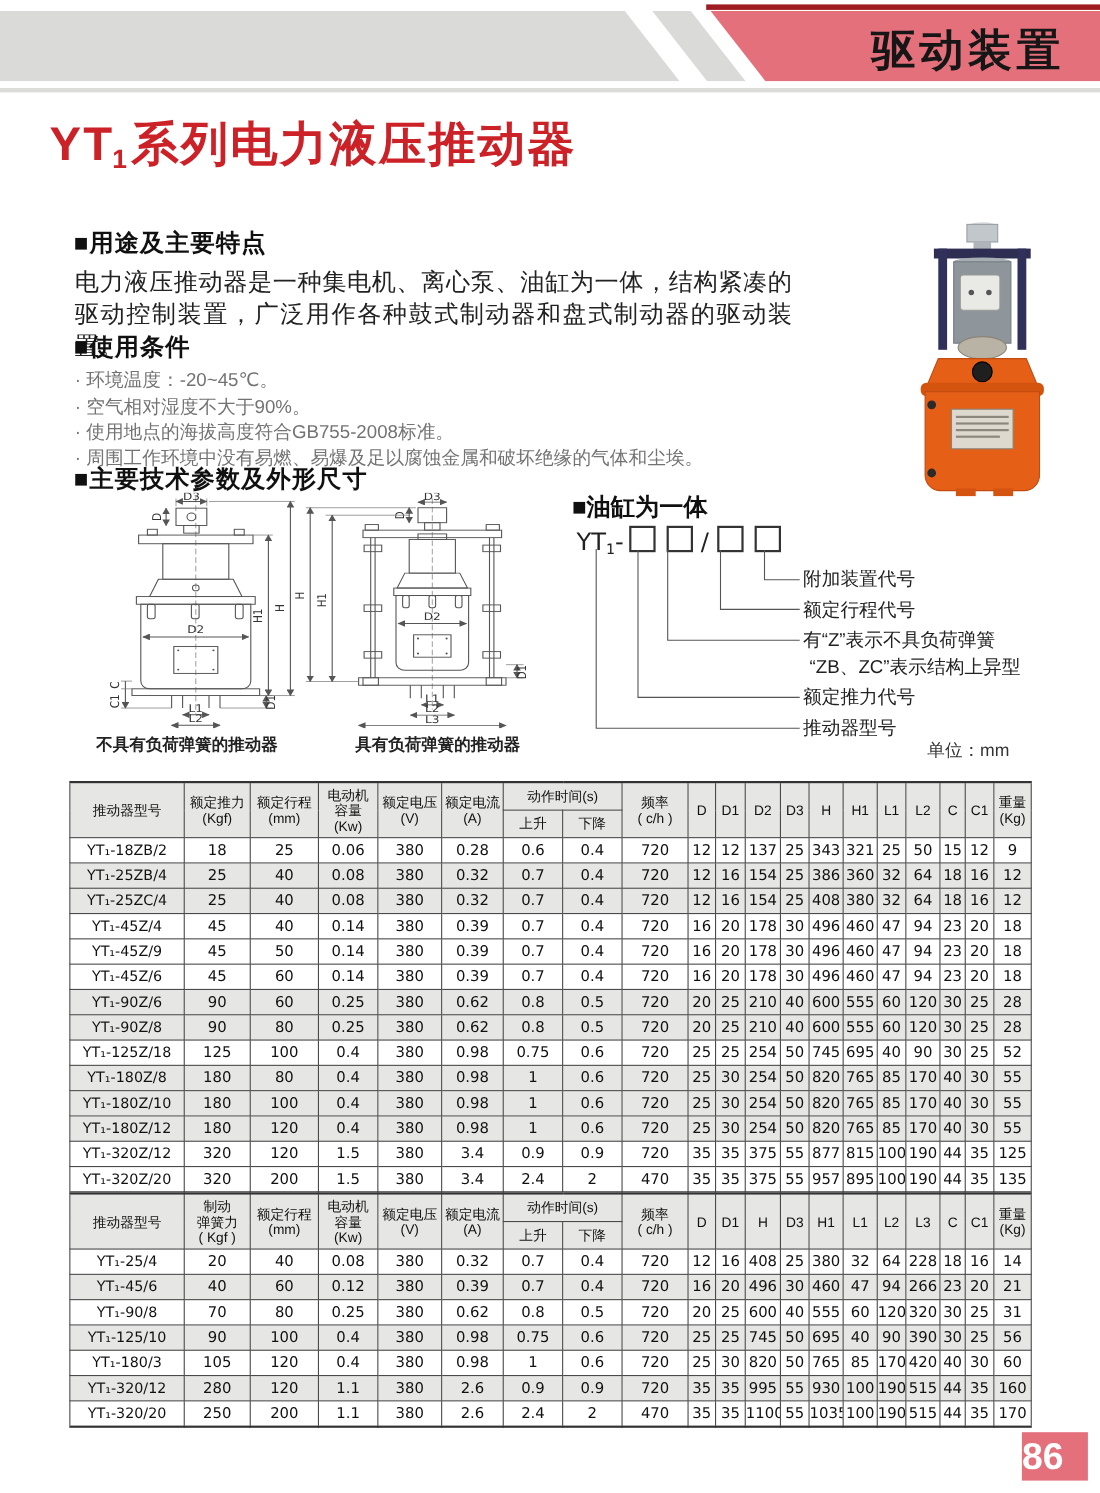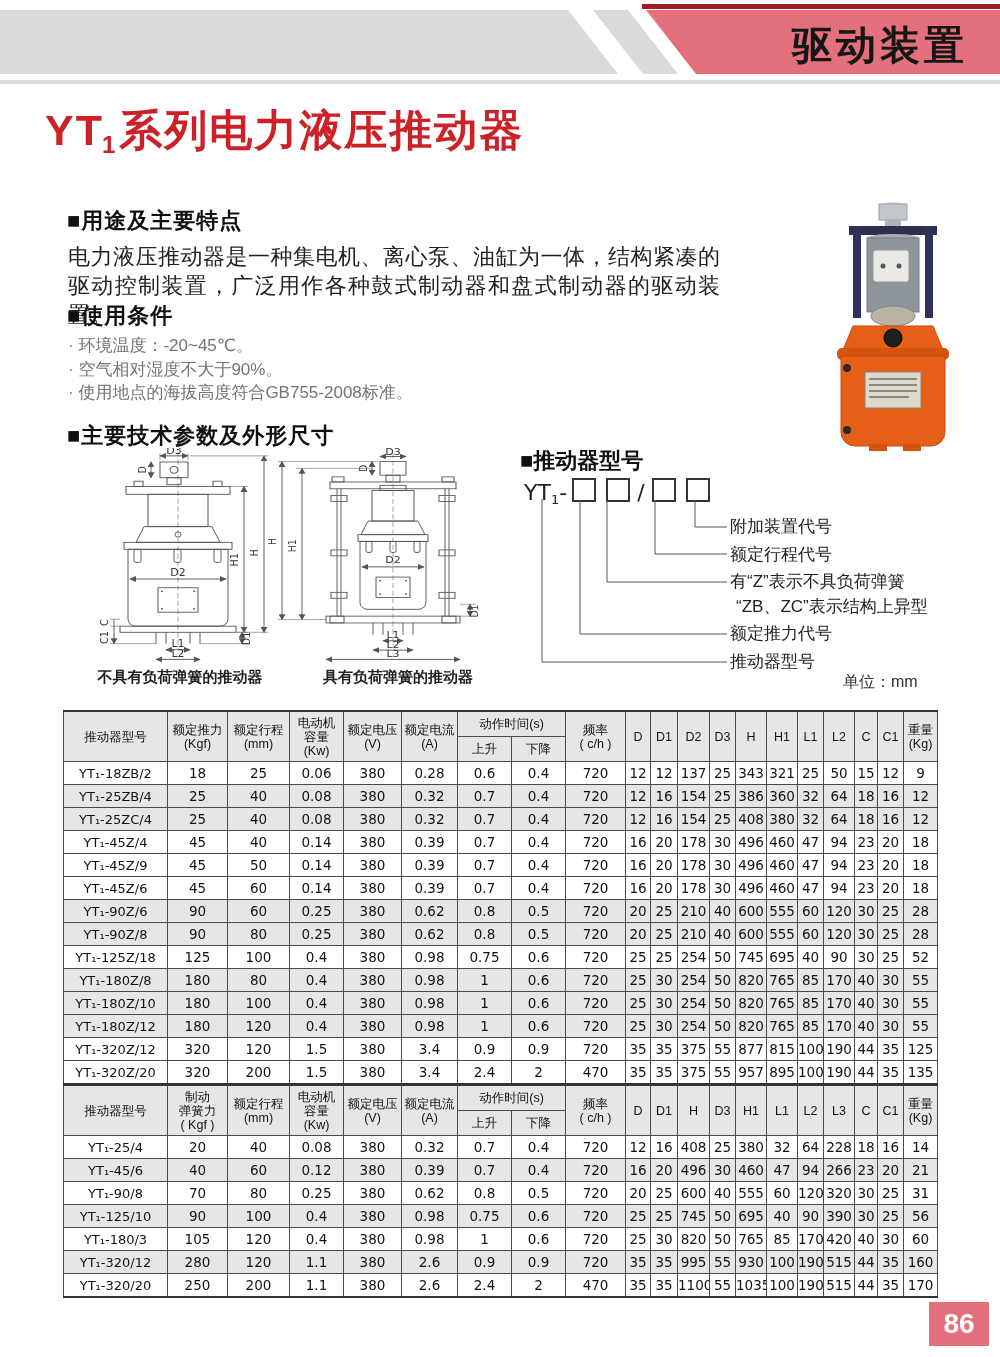--- a/index.html
+++ b/index.html
@@ -58,21 +58,21 @@
     padding:0;overflow:hidden;}
   table.spec th{font-weight:normal;font-size:12.5px;line-height:14px;white-space:pre-line;
     background:#e6e6e4;height:24px;color:#111;}
   table.spec td{font-size:13.5px;height:22px;color:#111;font-family:"DejaVu Sans","Liberation Sans",sans-serif;}
   table.spec td:first-child{font-size:13px;}
   table.spec tr.shaded td{background:#e6e6e4;}
   table.spec{border-top:2px solid #333;border-bottom:2px solid #333;}
 
   .footnote{position:absolute;left:68px;top:1297px;font-size:14px;color:#111;}
   .page-badge{position:absolute;left:929px;top:1302px;width:60px;height:44px;background:#e4707c;
-    color:#fff;font-size:28px;font-weight:bold;text-align:center;line-height:44px;}
+    color:#fff;font-size:34px;font-weight:bold;line-height:44px;}
 </style>
 </head>
 <body>
 
 <div id="page">
 
   <div class="banner-gray"></div>
   <div class="banner-stripe"></div>
   <div class="banner-pink"></div>
   <div class="banner-redline"></div>
@@ -84,20 +84,21 @@
   </div>
 
   <div class="sec-heading" style="top:206px;">■用途及主要特点</div>
   <div class="body-text" style="top:242px;">电力液压推动器是一种集电机、离心泵、油缸为一体，结构紧凑的驱动控制装置，广泛用作各种鼓式制动器和盘式制动器的驱动装置。</div>
 
   <div class="sec-heading" style="top:301px;">■使用条件</div>
   <div class="cond-list" style="top:334px;">
     <div>· 环境温度：-20~45℃。</div>
     <div>· 空气相对湿度不大于90%。</div>
     <div>· 使用地点的海拔高度符合GB755-2008标准。</div>
+    <div>· 周围工作环境中没有易燃、易爆及足以腐蚀金属和破坏绝缘的气体和尘埃。</div>
   </div>
 
   <div class="sec-heading" style="top:421px;">■主要技术参数及外形尺寸</div>
 
   <div class="photo">
     <svg width="195" height="254" viewBox="0 0 195 254">
       <ellipse cx="98" cy="8" rx="14" ry="4" fill="#d6dadd"></ellipse>
       <rect x="84" y="6" width="28" height="16" fill="#c2c7cc" stroke="#9aa0a5"></rect>
       <rect x="90" y="22" width="16" height="8" fill="#aeb4b9"></rect>
       <rect x="54" y="28" width="88" height="9" fill="#2e2e52"></rect>
@@ -182,21 +183,21 @@
       <line class="dline" x1="88" y1="242" x2="132" y2="242" marker-start="url(#a1)" marker-end="url(#a1)"></line>
       <line class="dthin" x1="162" y1="44" x2="180" y2="44"></line>
       <line class="dthin" x1="168" y1="211" x2="200" y2="211"></line>
       <line class="dline" x1="176" y1="44" x2="176" y2="211" marker-start="url(#a1)" marker-end="url(#a1)"></line>
       <text class="dimtxt" transform="rotate(-90 170 128)" x="170" y="128" text-anchor="middle">H1</text>
       <line class="dthin" x1="122" y1="9" x2="200" y2="9"></line>
       <line class="dline" x1="196" y1="9" x2="196" y2="211" marker-start="url(#a1)" marker-end="url(#a1)"></line>
       <text class="dimtxt" transform="rotate(-90 190 120)" x="190" y="120" text-anchor="middle">H</text>
     </svg>
   </div>
-  <div class="draw-caption" style="left:70px;">不具有负荷弹簧的推动器</div>
+  <div class="draw-caption" style="left:60px;">不具有负荷弹簧的推动器</div>
 
   <div class="drawing" style="left:268px;">
     <svg width="244" height="214" viewBox="0 0 244 252" preserveAspectRatio="none">
       <defs>
         <marker id="a2" viewBox="0 0 10 10" refX="9" refY="5" markerWidth="7" markerHeight="7" orient="auto-start-reverse">
           <path d="M0,0 L10,5 L0,10 z" fill="#555"></path>
         </marker>
       </defs>
       <line class="dthin" x1="125" y1="6" x2="125" y2="232" stroke-dasharray="6 3"></line>
       <rect class="dline" x="112" y="16" width="26" height="16"></rect>
@@ -254,21 +255,21 @@
       <line class="dthin" x1="10" y1="202" x2="58" y2="202"></line>
       <line class="dline" x1="14" y1="16" x2="14" y2="202" marker-start="url(#a2)" marker-end="url(#a2)"></line>
       <text class="dimtxt" transform="rotate(-90 8 110)" x="8" y="110" text-anchor="middle">H</text>
       <line class="dthin" x1="28" y1="24" x2="104" y2="24"></line>
       <line class="dline" x1="34" y1="24" x2="34" y2="202" marker-start="url(#a2)" marker-end="url(#a2)"></line>
       <text class="dimtxt" transform="rotate(-90 28 115)" x="28" y="115" text-anchor="middle">H1</text>
     </svg>
   </div>
   <div class="draw-caption" style="left:288px;">具有负荷弹簧的推动器</div>
 
-  <div class="mm-heading">■推动器型号</div>
+  <div class="mm-heading">■油缸为一体</div>
   <div class="mm-code">
     <span>YT</span><span class="sub">1</span><span>-</span><span class="mm-box"></span><span class="mm-box"></span><span class="mm-slash">/</span><span class="mm-box"></span><span class="mm-box"></span>
   </div>
   <svg class="mm-lines" width="215" height="175" viewBox="0 0 215 175">
     <polyline points="27,2 27,165 212,165" fill="none" stroke="#555" stroke-width="1"></polyline>
     <polyline points="65,3 65,137 212,137" fill="none" stroke="#555" stroke-width="1"></polyline>
     <polyline points="92,3 92,85 212,85" fill="none" stroke="#555" stroke-width="1"></polyline>
     <polyline points="140,3 140,57 212,57" fill="none" stroke="#555" stroke-width="1"></polyline>
     <polyline points="180,3 180,30 212,30" fill="none" stroke="#555" stroke-width="1"></polyline>
   </svg>

